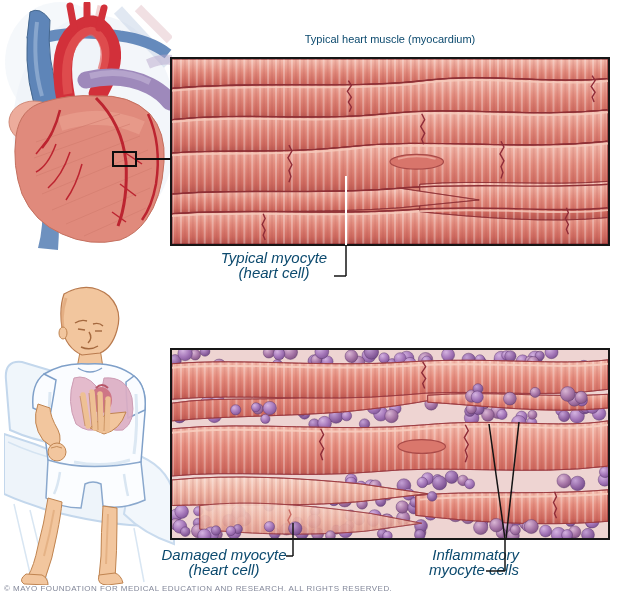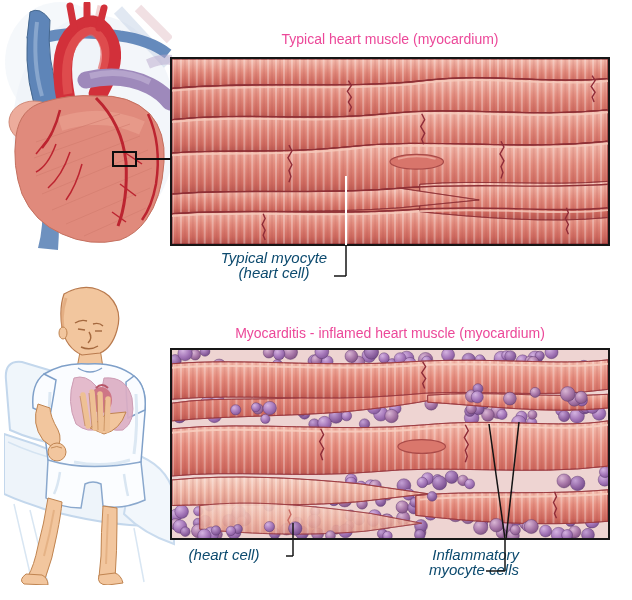--- a/index.html
+++ b/index.html
@@ -1,19 +1,19 @@
 <!DOCTYPE html>
 <html><head>
 <meta charset="utf-8">
 <style>
   html,body{margin:0;padding:0;background:#ffffff;}
   #canvas{position:relative;width:632px;height:600px;background:#ffffff;overflow:hidden;
           font-family:"Liberation Sans",sans-serif;color:#232323;}
   .abs{position:absolute;}
-  .panel-title{position:absolute;width:440px;text-align:center;font-size:14px;line-height:16px;color:#ec4899;}
+  .panel-title{position:absolute;width:440px;text-align:center;font-size:11px;line-height:16px;color:#0c4a6e;}
   .panel{position:absolute;width:440px;border:2px solid #161616;box-sizing:border-box;background:#e9b3a6;}
   .panel svg{display:block;width:100%;height:100%;}
   .caption{position:absolute;font-size:15px;line-height:15px;color:#0c4a6e;font-style:italic;}
   .caption.center{text-align:center;}
   #label-typical{left:205px;top:250px;width:138px;}
   #label-damaged{left:156px;top:547px;width:136px;}
   #label-immune{left:409px;top:547px;width:110px;text-align:right;}
   #copyright{position:absolute;left:4px;top:584px;font-size:8px;letter-spacing:.45px;color:#83889a;}
   #callout-overlay{position:absolute;left:0;top:0;width:632px;height:600px;pointer-events:none;z-index:40;}
   #heart-art{left:0px;top:2px;width:172px;height:248px;}
@@ -72,21 +72,20 @@
       <path d="M56,142 Q48,164 36,170" stroke-width="1.5"></path>
       <path d="M70,150 Q62,174 48,186" stroke-width="1.5"></path>
       <path d="M82,162 Q76,184 66,198" stroke-width="1.5"></path>
       <path d="M124,150 L142,162" stroke-width="1.5"></path>
       <path d="M120,182 L136,194" stroke-width="1.5"></path>
       <path d="M112,210 L126,220" stroke-width="1.5"></path>
     </g>
   </svg>
 
   <div id="title-typical" class="panel-title">Typical heart muscle (myocardium)</div>
-  <div id="title-myocarditis" class="panel-title">Myocarditis - inflamed heart muscle (myocardium)</div>
 
   <div id="panel-typical" class="panel">
     <svg viewBox="0 0 440 189" preserveAspectRatio="none" aria-hidden="true">
       <defs>
         <linearGradient id="fgrad" x1="0" y1="0" x2="0" y2="1">
           <stop offset="0" stop-color="#f4bcae"></stop>
             <stop offset="0.45" stop-color="#e28a7c"></stop>
           <stop offset="0.8" stop-color="#cf6a5f"></stop>
             <stop offset="1" stop-color="#b4524c"></stop>
         </linearGradient>
@@ -536,20 +535,21 @@
           <circle cx="250.1" cy="187.8" r="5.4" fill="url(#cellB)" stroke="rgba(80,45,100,0.5)" stroke-width="0.8"></circle>
           <circle cx="362.6" cy="179.4" r="7.1" fill="url(#cellC)" stroke="rgba(80,45,100,0.5)" stroke-width="0.8"></circle>
           <circle cx="124.4" cy="181.3" r="6.8" fill="url(#cellB)" stroke="rgba(80,45,100,0.5)" stroke-width="0.8"></circle>
           <circle cx="32.7" cy="188.6" r="6.8" fill="url(#cellA)" stroke="rgba(80,45,100,0.5)" stroke-width="0.8"></circle>
           <circle cx="59.4" cy="183.8" r="4.8" fill="url(#cellA)" stroke="rgba(80,45,100,0.5)" stroke-width="0.8"></circle>
         </g>
     </svg>
   </div>
 
   <div id="label-damaged" class="caption center">
+    <div>Damaged myocyte</div>
     <div>(heart cell)</div>
   </div>
   <div id="label-immune" class="caption">
     <div>Inflammatory</div>
     <div>myocyte cells</div>
   </div>
 
   <svg id="callout-overlay" viewBox="0 0 632 600" aria-hidden="true">
     <rect x="113" y="152" width="23" height="14" fill="none" stroke="#0d0d0d" stroke-width="2"></rect>
     <line x1="136" y1="159" x2="171" y2="159" stroke="#0d0d0d" stroke-width="2"></line>
@@ -563,13 +563,14 @@
         <line x1="293" y1="556" x2="286" y2="556"></line>
     </g>
     <g stroke="#141414" stroke-width="1.5">
       <line x1="489" y1="424" x2="505" y2="539"></line>
         <line x1="519" y1="422" x2="506" y2="539"></line>
       <line x1="505" y1="539" x2="505" y2="571"></line>
         <line x1="505" y1="571" x2="486" y2="571"></line>
     </g>
   </svg>
 
+  <div id="copyright">© MAYO FOUNDATION FOR MEDICAL EDUCATION AND RESEARCH. ALL RIGHTS RESERVED.</div>
 </div>
 
 </body></html>

